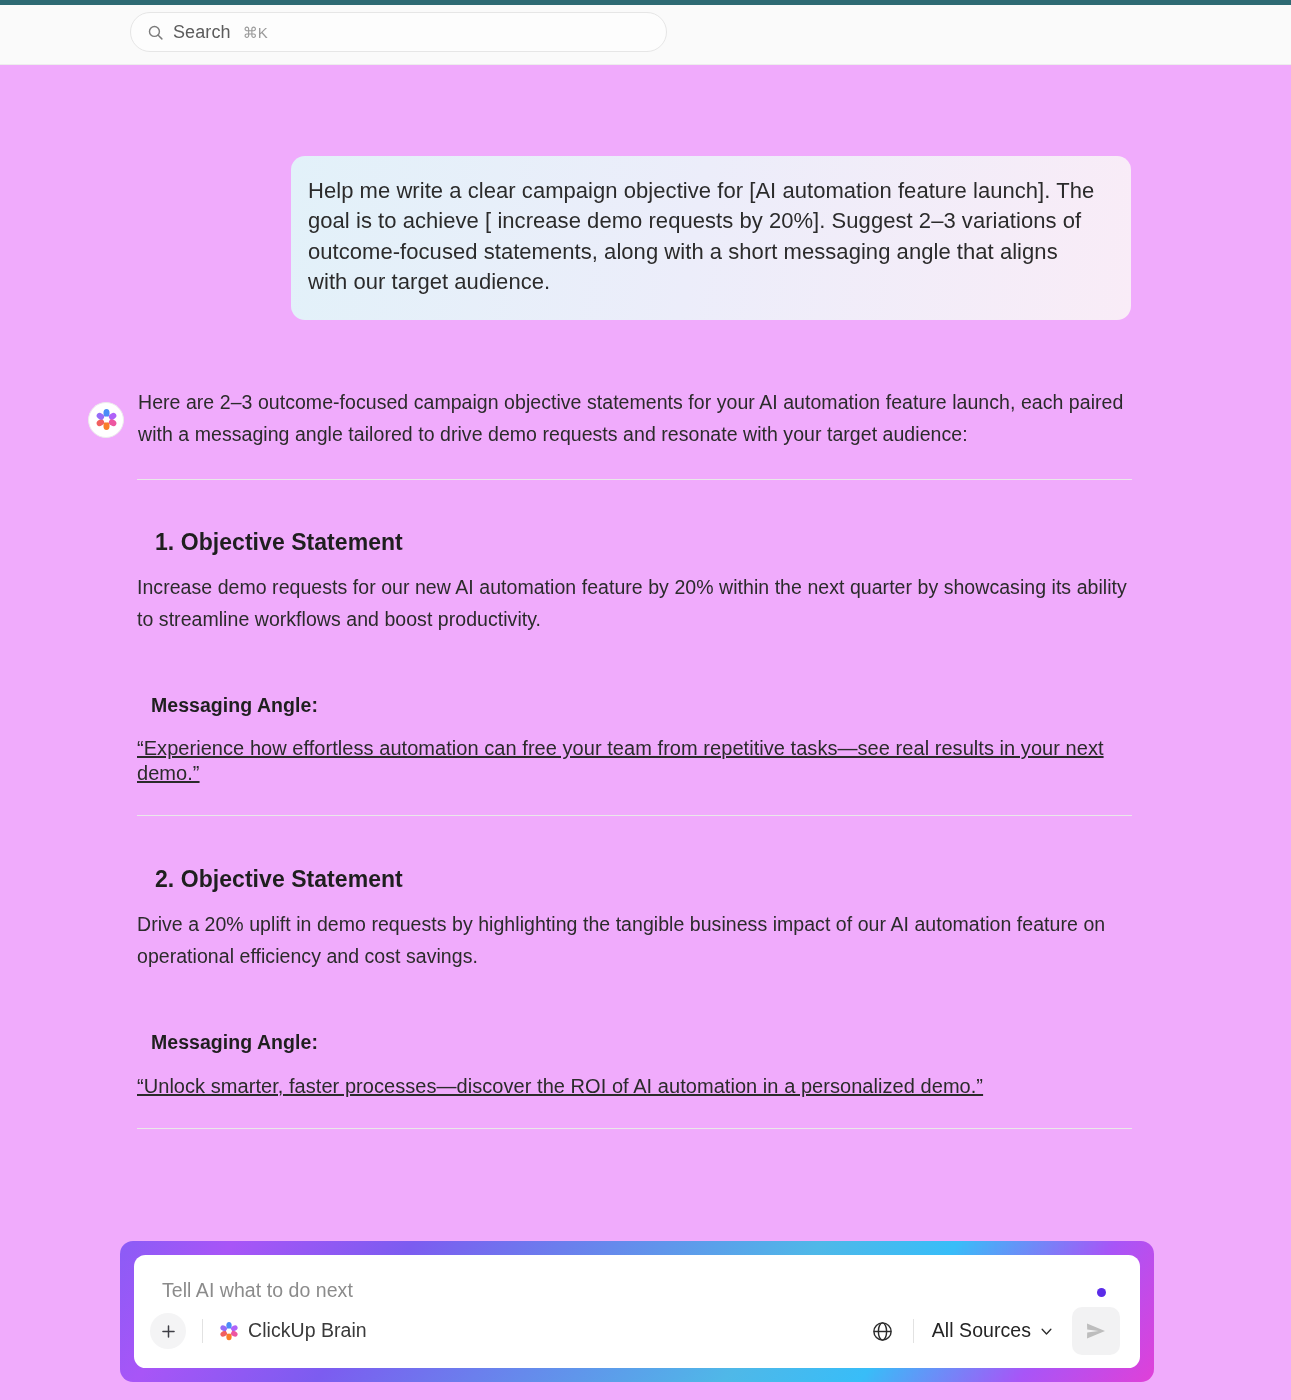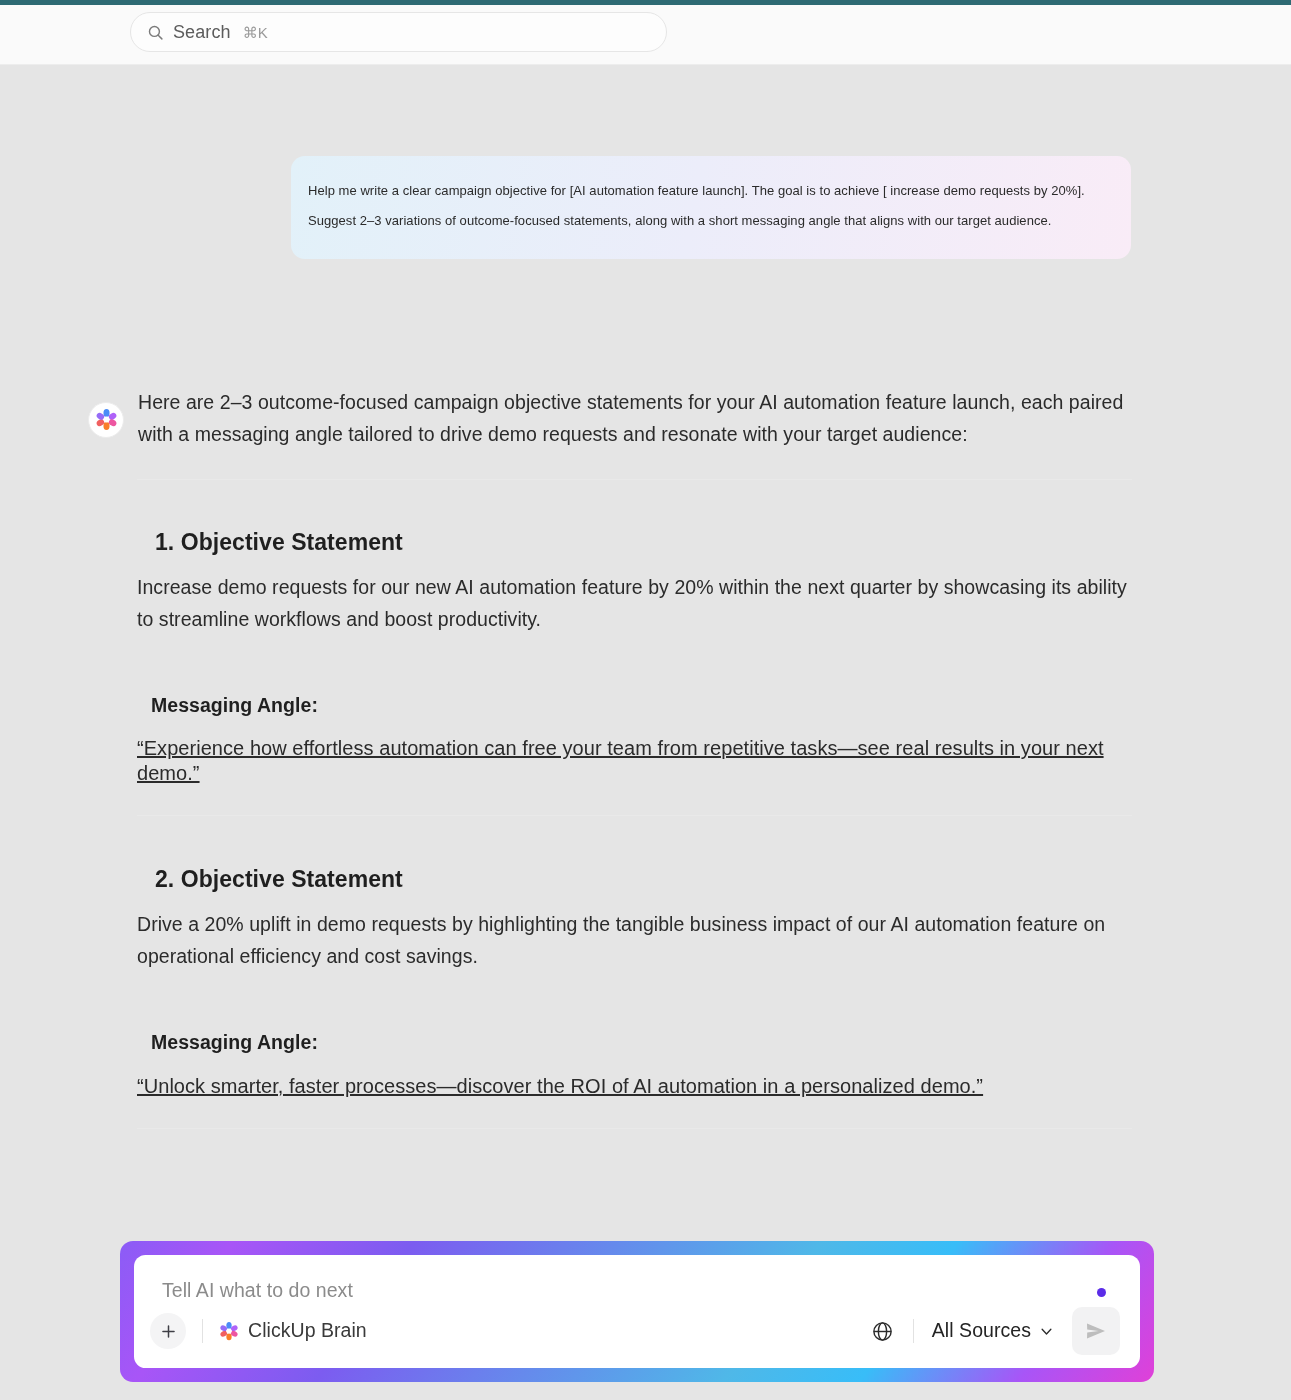--- a/index.html
+++ b/index.html
@@ -10,21 +10,21 @@
     background: #ffffff;
     font-family: "Liberation Sans", sans-serif;
     -webkit-font-smoothing: antialiased;
   }
 
   #app {
     position: relative;
     width: 1291px;
     height: 1400px;
     overflow: hidden;
-    background: #e5e5e5;
+    background: #f0abfc;
   }
 
   
   .top-accent {
     position: absolute;
     top: 0; left: 0;
     width: 1291px;
     height: 5px;
     background: #2e6a73;
   }
@@ -81,21 +81,21 @@
   .user-row {
     position: absolute;
     top: 90px;
     left: 291px;
     width: 840px;
   }
   .user-bubble {
     background: linear-gradient(100deg, #e2f1f9 0%, #ecedfa 48%, #f9ecf7 100%);
     border-radius: 14px;
     padding: 20px 28px 22px 17px;
-    font-size: 13px;
+    font-size: 22px;
     line-height: 30.4px;
     color: #2b2b2b;
     letter-spacing: .05px;
   }
 
   
   .assistant {
     position: absolute;
     top: 320px;
     left: 88px;

